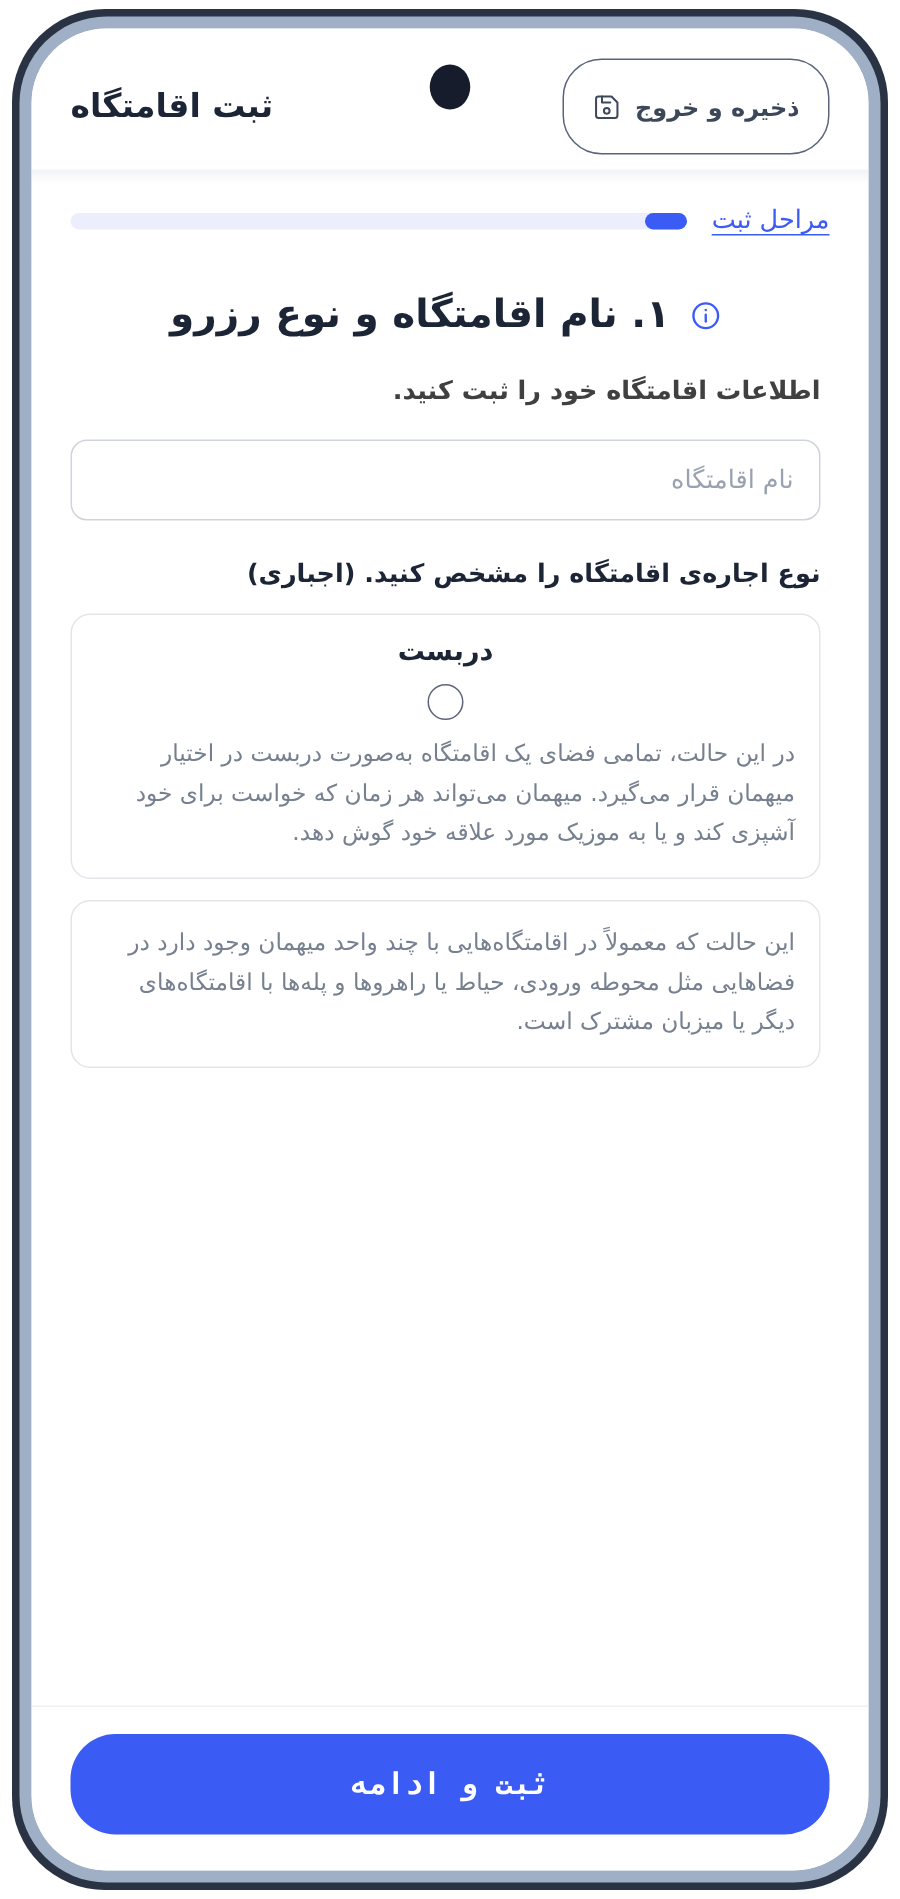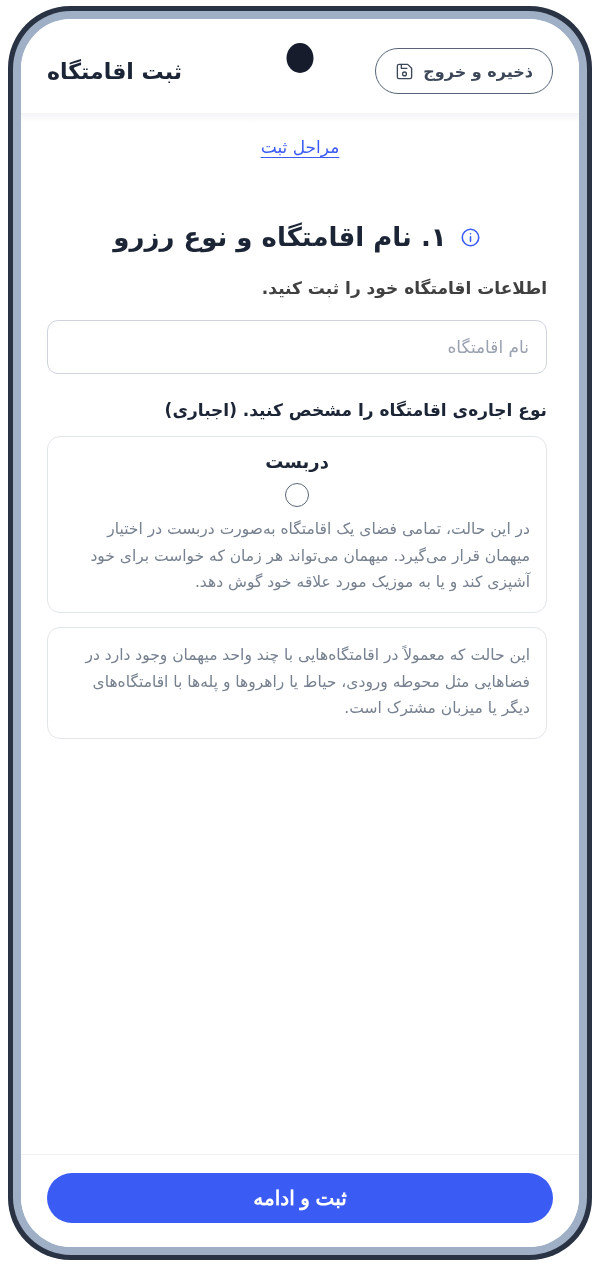--- a/index.html
+++ b/index.html
@@ -76,39 +76,39 @@
     font-size: 22px;
     font-weight: bold;
     color: #1c2536;
     letter-spacing: 0;
   }
   .save-exit-btn {
     display: flex;
     flex-direction: row-reverse;
     align-items: center;
     gap: 9px;
-    height: 46px;
+    height: 64px;
     padding: 0 19px;
     border: 1.6px solid #59647a;
     border-radius: 26px;
     background: #ffffff;
     color: #3c4759;
     font-size: 16px;
     font-weight: 600;
     font-family: inherit;
     cursor: pointer;
     white-space: nowrap;
   }
   .save-exit-btn .icon { display: flex; align-items: center; }
 
   
   .steps-row {
     flex: 0 0 auto;
     display: flex;
-    flex-direction: column;
+    flex-direction: row;
     align-items: center;
     gap: 16px;
     padding: 14px 26px 16px 26px;
     background: #ffffff;
   }
   .steps-link {
     color: #3b5bf5;
     font-size: 17px;
     text-decoration: underline;
     text-underline-offset: 4px;
@@ -227,28 +227,28 @@
   
   .footer-bar {
     flex: 0 0 auto;
     padding: 18px 26px 24px 26px;
     background: #ffffff;
     border-top: 1px solid #eef0f3;
   }
   .primary-btn {
     display: block;
     width: 100%;
-    height: 50px;
+    height: 67px;
     border: none;
     border-radius: 30px;
     background: #3b5bf5;
     color: #ffffff;
     font-size: 20px;
     font-weight: bold;
-    font-family: Liberation Sans, sans-serif;
+    font-family: Liberation Mono, monospace;
     cursor: pointer;
   }
 </style>
 </head>
 <body>
 
 <div class="phone-outer">
   <div class="phone-bezel">
     <div class="phone-screen">
 

